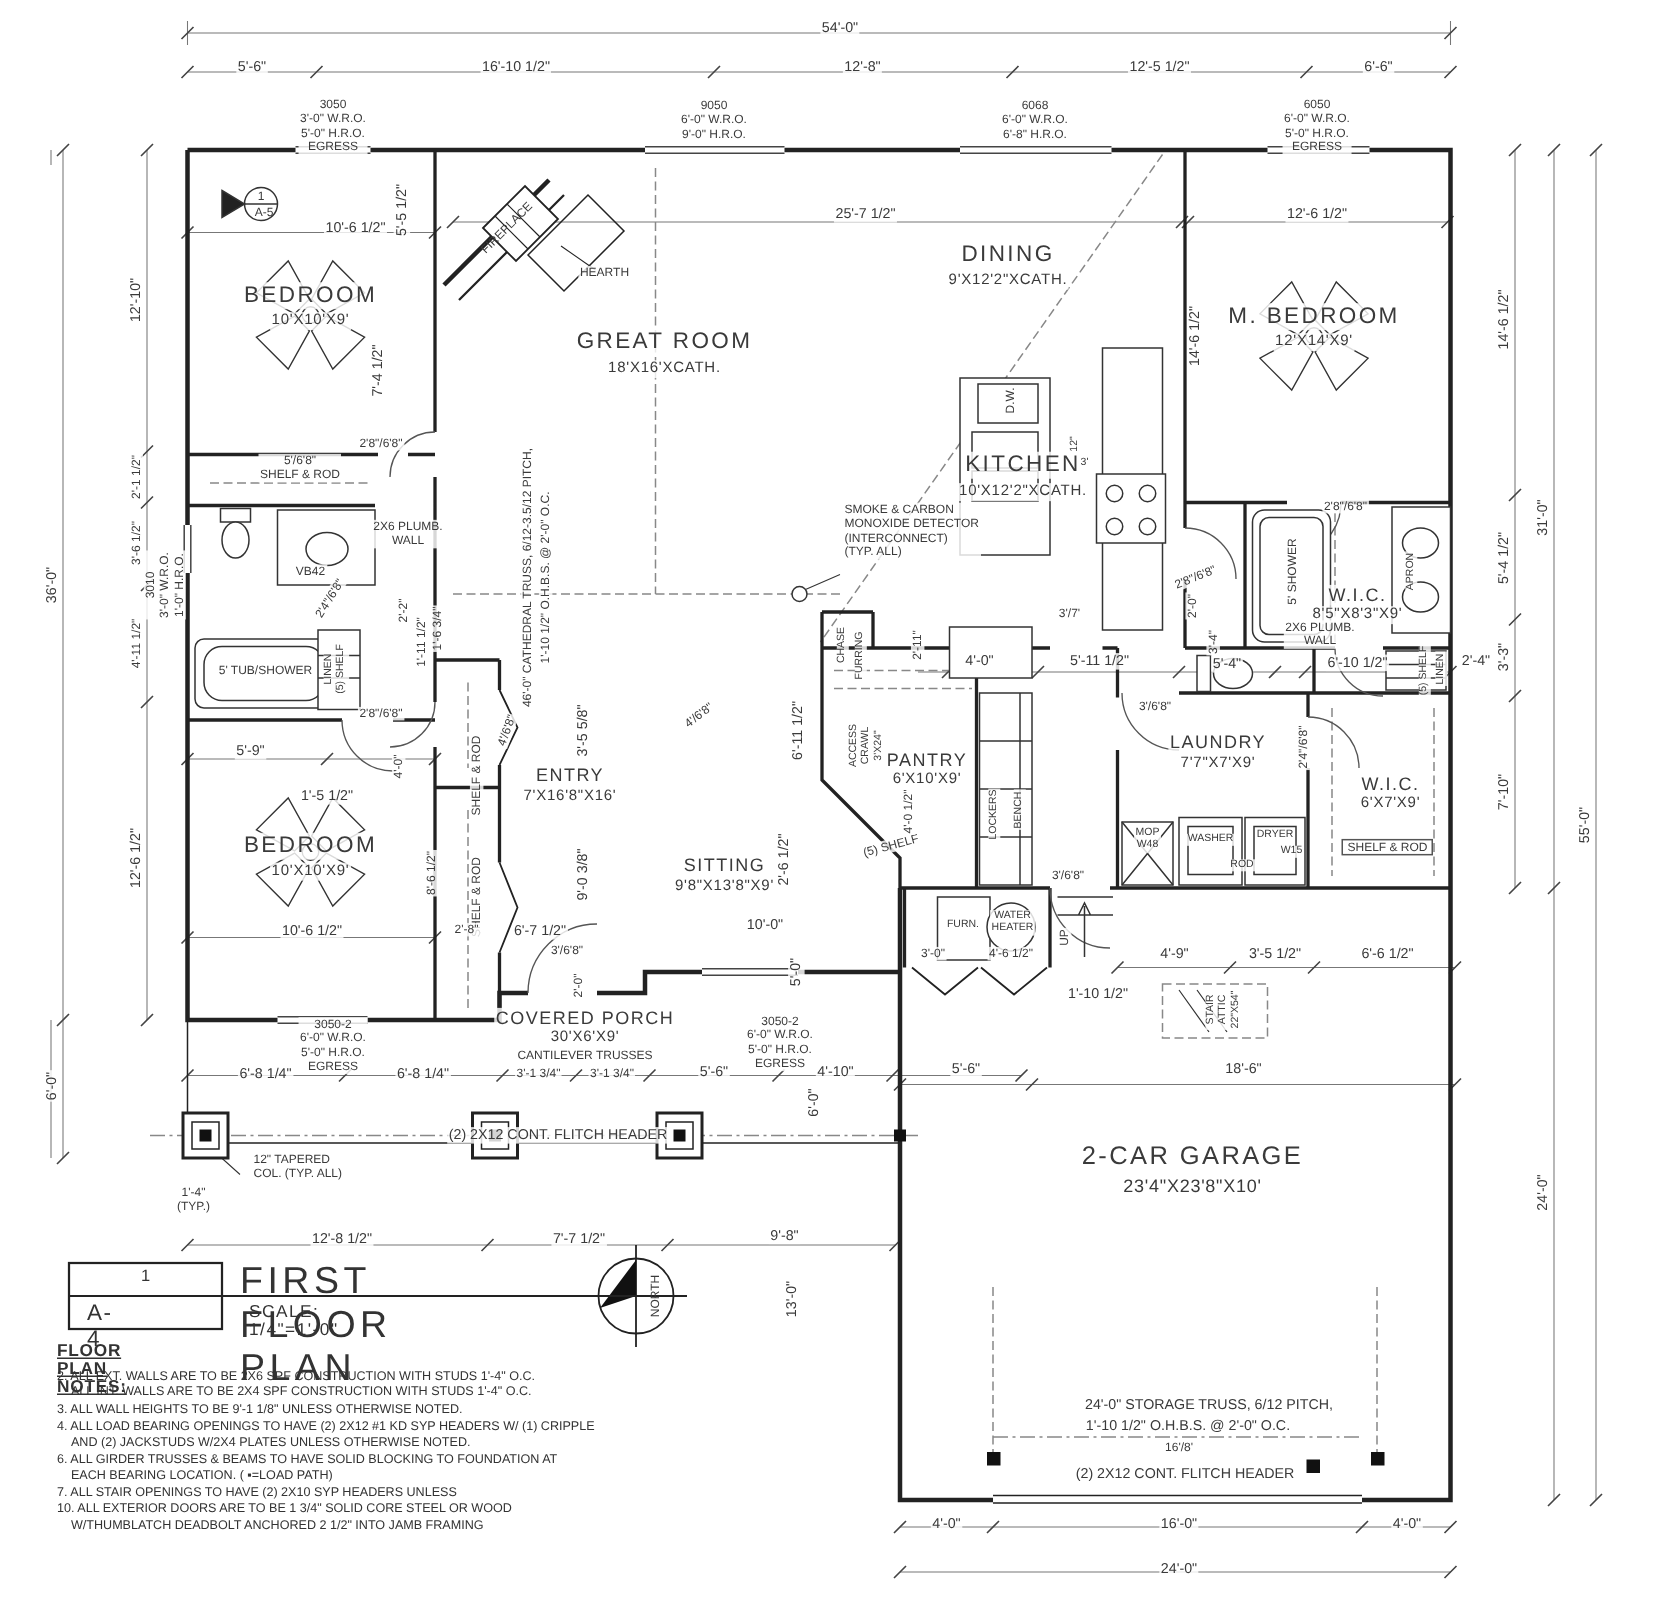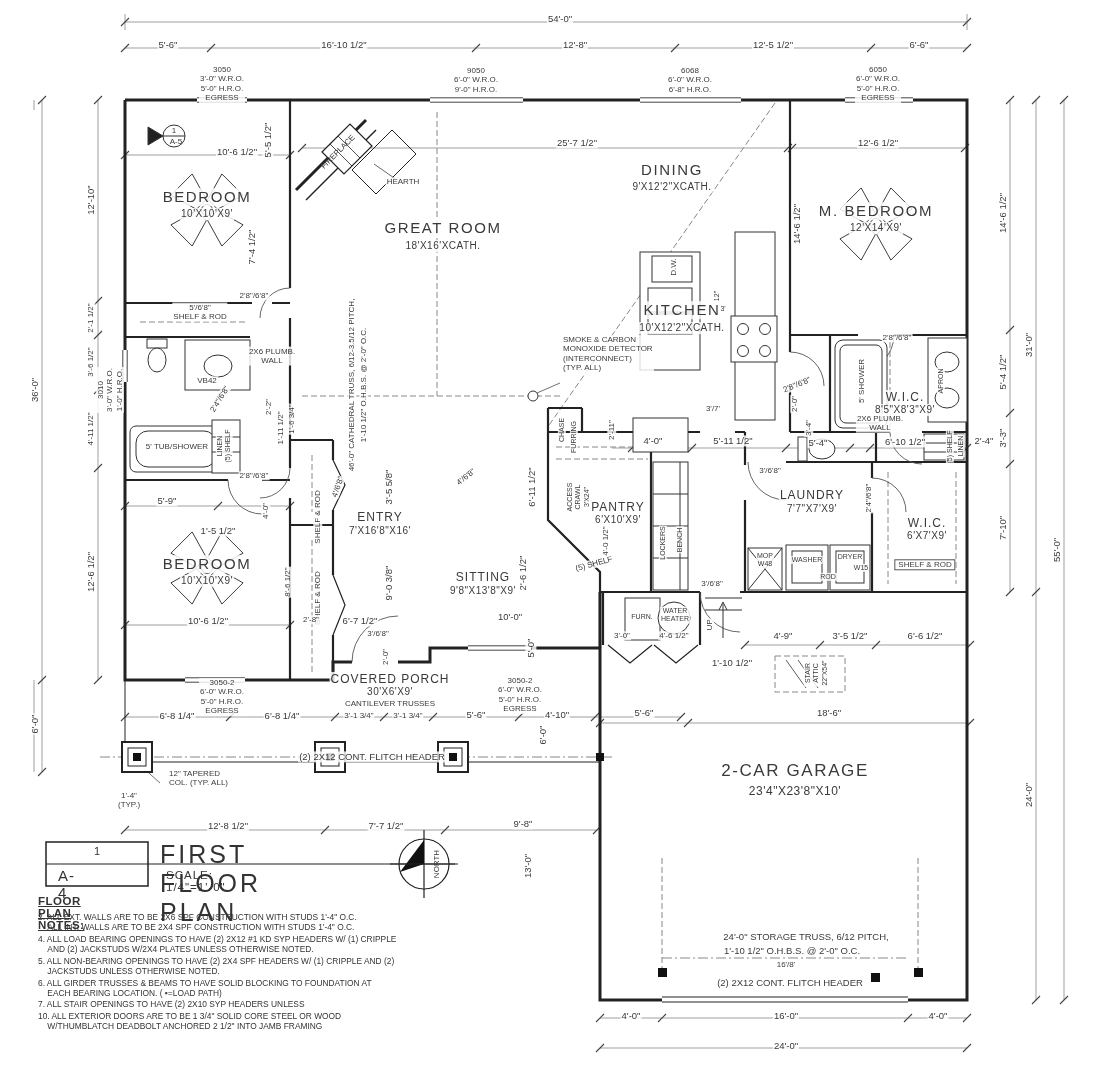--- a/index.html
+++ b/index.html
@@ -276,23 +276,22 @@
   </g>
 </svg>
 
 <div id="titleblock">
   <div id="sheet-num">1</div>
   <div id="sheet-id">A-4</div>
   <div id="plan-title">FIRST FLOOR PLAN</div>
   <div id="plan-scale">SCALE: 1/4"=1'-0"</div>
   <div id="notes-title">FLOOR PLAN NOTES:</div>
   <div id="notes"><div class="note">2. ALL EXT. WALLS ARE TO BE 2X6 SPF CONSTRUCTION WITH STUDS 1'-4" O.C.
-    ALL INT. WALLS ARE TO BE 2X4 SPF CONSTRUCTION WITH STUDS 1'-4" O.C.</div><div class="note">4. ALL LOAD BEARING OPENINGS TO HAVE (2) 2X12 #1 KD SYP HEADERS W/ (1) CRIPPLE
-    AND (2) JACKSTUDS W/2X4 PLATES UNLESS OTHERWISE NOTED.</div><div class="note">5. ALL NON-BEARING OPENINGS TO HAVE (2) 2X4 SPF HEADERS W/ (1) CRIPPLE AND (2)
-    JACKSTUDS UNLESS OTHERWISE NOTED.</div><div class="note">6. ALL GIRDER TRUSSES &amp; BEAMS TO HAVE SOLID BLOCKING TO FOUNDATION AT
+    ALL INT. WALLS ARE TO BE 2X4 SPF CONSTRUCTION WITH STUDS 1'-4" O.C.</div><div class="note">3. ALL WALL HEIGHTS TO BE 9'-1 1/8" UNLESS OTHERWISE NOTED.</div><div class="note">4. ALL LOAD BEARING OPENINGS TO HAVE (2) 2X12 #1 KD SYP HEADERS W/ (1) CRIPPLE
+    AND (2) JACKSTUDS W/2X4 PLATES UNLESS OTHERWISE NOTED.</div><div class="note">6. ALL GIRDER TRUSSES &amp; BEAMS TO HAVE SOLID BLOCKING TO FOUNDATION AT
     EACH BEARING LOCATION. ( ▪=LOAD PATH)</div><div class="note">7. ALL STAIR OPENINGS TO HAVE (2) 2X10 SYP HEADERS UNLESS</div><div class="note">10. ALL EXTERIOR DOORS ARE TO BE 1 3/4" SOLID CORE STEEL OR WOOD
     W/THUMBLATCH DEADBOLT ANCHORED 2 1/2" INTO JAMB FRAMING</div></div>
 </div>
 
 <div id="labels-layer">
       <div class="lbl k-d" style="left: 560px; top: 19px; transform: translate(-50%, -50%);">54'-0"</div>
       <div class="lbl k-d" style="left: 168px; top: 45px; transform: translate(-50%, -50%);">5'-6"</div>
       <div class="lbl k-d" style="left: 344px; top: 45px; transform: translate(-50%, -50%);">16'-10 1/2"</div>
       <div class="lbl k-d" style="left: 575px; top: 45px; transform: translate(-50%, -50%);">12'-8"</div>
       <div class="lbl k-d" style="left: 773px; top: 45px; transform: translate(-50%, -50%);">12'-5 1/2"</div>

